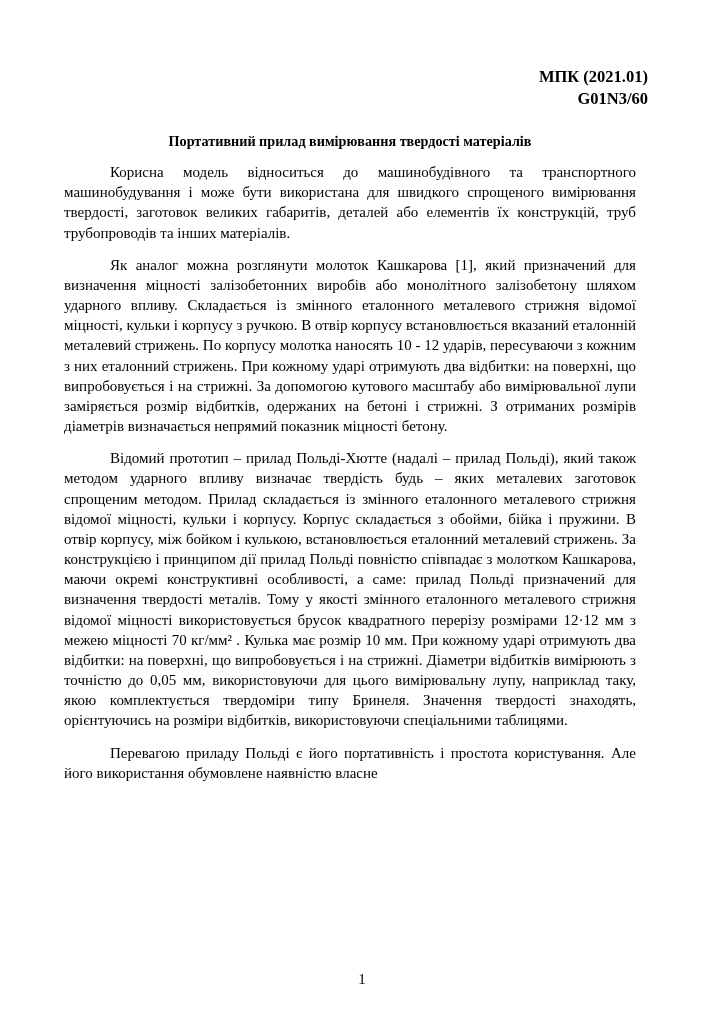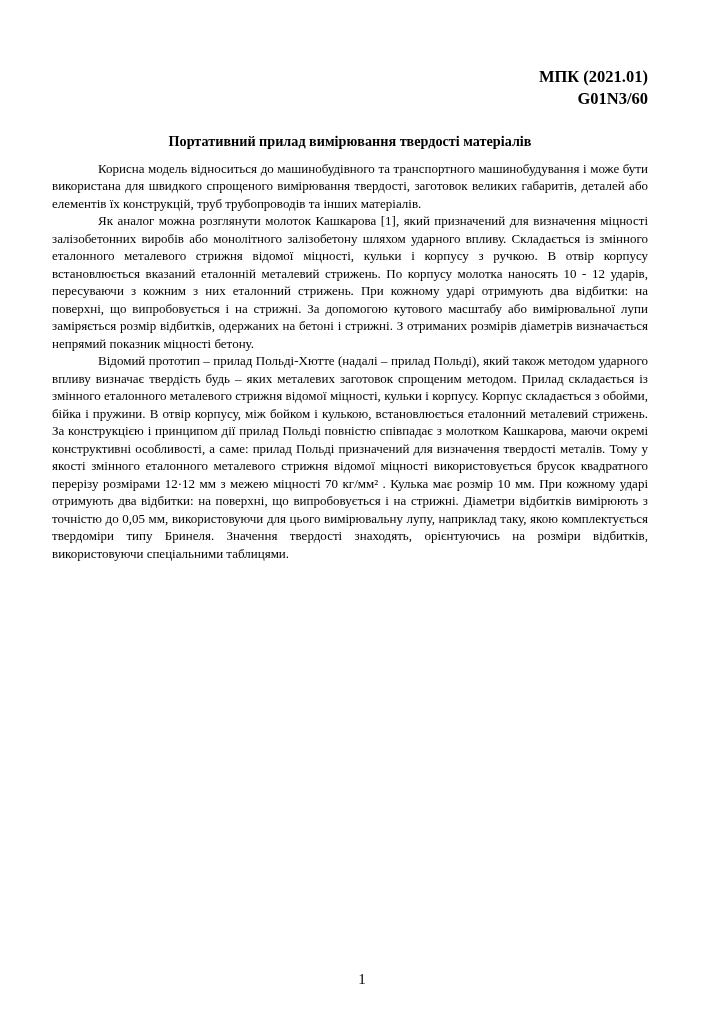--- a/index.html
+++ b/index.html
@@ -32,28 +32,27 @@
   }
   .header-line {
     display: block;
     white-space: nowrap;
   }
   .doc-title {
     text-align: center;
     font-weight: bold;
     font-size: 14.2px;
     margin-top: 22px;
-    margin-bottom: 10px;
     line-height: 1.3;
   }
   .body-text p {
-    margin: 0;
+    margin: 12px;
     text-align: justify;
     text-justify: inter-word;
-    font-size: 13px;
+    font-size: 15px;
     line-height: 1.345;
     text-indent: 46px;
     hyphens: none;
   }
   .page-number {
     position: absolute;
     bottom: 36px;
     left: 0;
     width: 724px;
     text-align: center;
@@ -69,17 +68,18 @@
     <span class="header-line">МПК (2021.01)</span>
     <span class="header-line">G01N3/60</span>
   </div>
 
   <div class="doc-title">Портативний прилад вимірювання твердості матеріалів</div>
 
   <div class="body-text">
     <p>Корисна модель відноситься до машинобудівного та транспортного машинобудування і може бути використана для швидкого спрощеного вимірювання твердості, заготовок великих габаритів, деталей або елементів їх конструкцій, труб трубопроводів та інших матеріалів.</p>
     <p>Як аналог можна розглянути молоток Кашкарова [1], який призначений для визначення міцності залізобетонних виробів або монолітного залізобетону шляхом ударного впливу. Складається із змінного еталонного металевого стрижня відомої міцності, кульки і корпусу з ручкою. В отвір корпусу встановлюється вказаний еталонній металевий стрижень. По корпусу молотка наносять 10 - 12 ударів, пересуваючи з кожним з них еталонний стрижень. При кожному ударі отримують два відбитки: на поверхні, що випробовується і на стрижні. За допомогою кутового масштабу або вимірювальної лупи заміряється розмір відбитків, одержаних на бетоні і стрижні. З отриманих розмірів діаметрів визначається непрямий показник міцності бетону.</p>
     <p>Відомий прототип – прилад Польді-Хютте (надалі – прилад Польді), який також методом ударного впливу визначає твердість будь – яких металевих заготовок спрощеним методом. Прилад складається із змінного еталонного металевого стрижня відомої міцності, кульки і корпусу. Корпус складається з обойми, бійка і пружини. В отвір корпусу, між бойком і кулькою, встановлюється еталонний металевий стрижень. За конструкцією і принципом дії прилад Польді повністю співпадає з молотком Кашкарова, маючи окремі конструктивні особливості, а саме: прилад Польді призначений для визначення твердості металів. Тому у якості змінного еталонного металевого стрижня відомої міцності використовується брусок квадратного перерізу розмірами 12·12 мм з межею міцності 70 кг/мм² . Кулька має розмір 10 мм. При кожному ударі отримують два відбитки: на поверхні, що випробовується і на стрижні. Діаметри відбитків вимірюють з точністю до 0,05 мм, використовуючи для цього вимірювальну лупу, наприклад таку, якою комплектується твердоміри типу Бринеля. Значення твердості знаходять, орієнтуючись на розміри відбитків, використовуючи спеціальними таблицями.</p>
+    <p>Перевагою приладу Польді є його портативність і простота користування. Але його використання обумовлене наявністю власне</p>
   </div>
 
   <div class="page-number">1</div>
 
 </div>
 
 </body></html>

